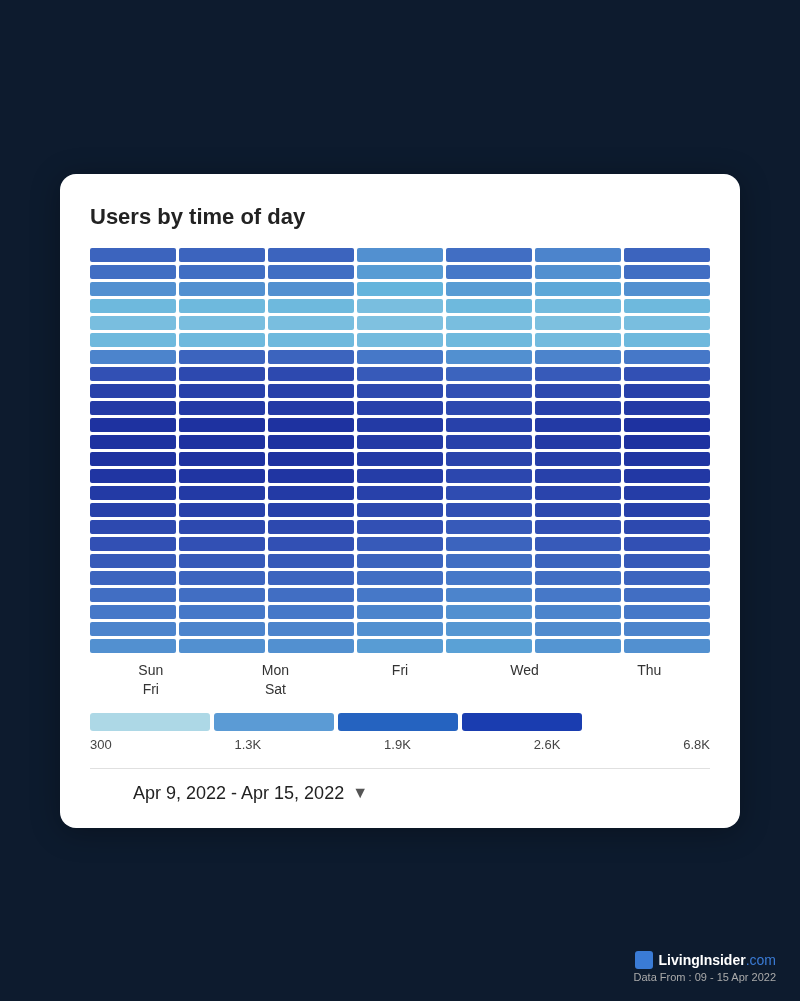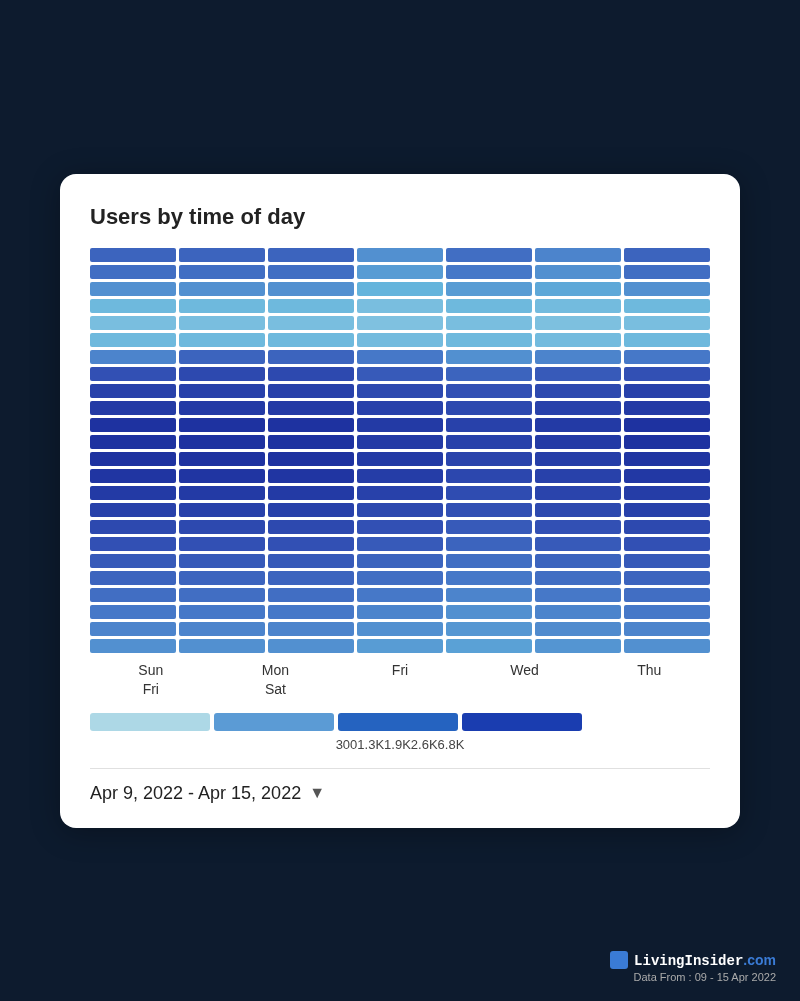--- a/index.html
+++ b/index.html
@@ -92,40 +92,41 @@
       margin-bottom: 6px;
     }
 
     .legend-bar {
       height: 18px;
       border-radius: 3px;
     }
 
     .legend-values {
       display: flex;
-      justify-content: center;
+      justify-content: space-between;
       margin-top: 4px;
       padding: 0 0;
     }
 
     .legend-value {
       font-size: 13px;
       color: #444;
     }
 
     .divider {
       border: none;
       border-top: 1px solid #e0e0e0;
       margin: 16px 0 14px 0;
     }
 
     .date-range-row {
       display: flex;
       align-items: center;
       gap: 8px;
+      margin-left: 43px;
     }
 
     .date-range-text {
       font-size: 18px;
       color: #222;
       font-weight: 500;
     }
 
     .dropdown-icon {
       font-size: 16px;
@@ -425,19 +426,19 @@
     <div class="date-range-row">
       <span class="date-range-text">Apr 9, 2022 - Apr 15, 2022</span>
       <span class="dropdown-icon">▼</span>
     </div>
   </div>
 
   <div class="footer">
     <div class="footer-brand">
       <span class="brand-icon"></span>
       <span>
-        <span style="font-weight:700;font-family:Liberation Mono, monospace;">LivingInsider</span><span style="color:#3a7bd5; font-weight:700;">.com</span>
+        <span style="font-weight:700;">LivingInsider</span><span style="color:#3a7bd5; font-weight:400;">.com</span>
       </span>
     </div>
     <div class="footer-data">Data From : 09 - 15 Apr 2022</div>
   </div>
 
 </div>
 
 </body></html>

